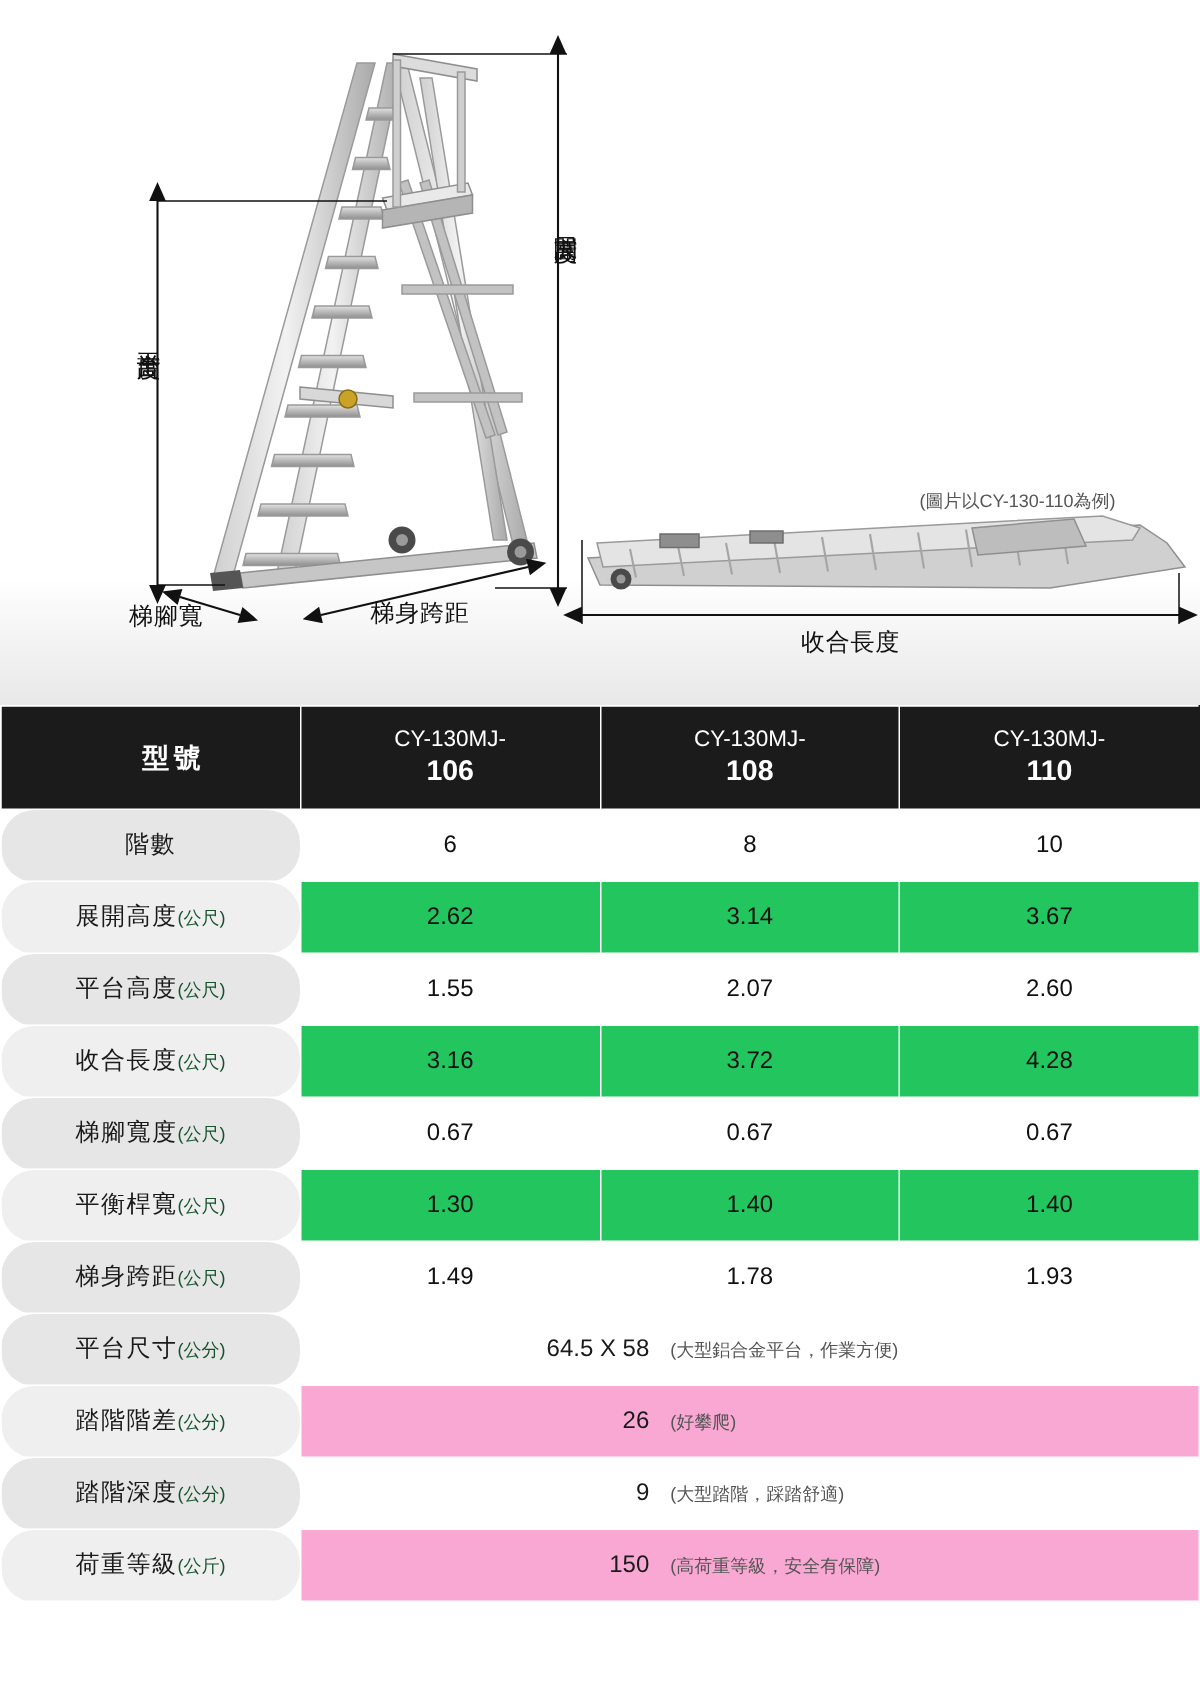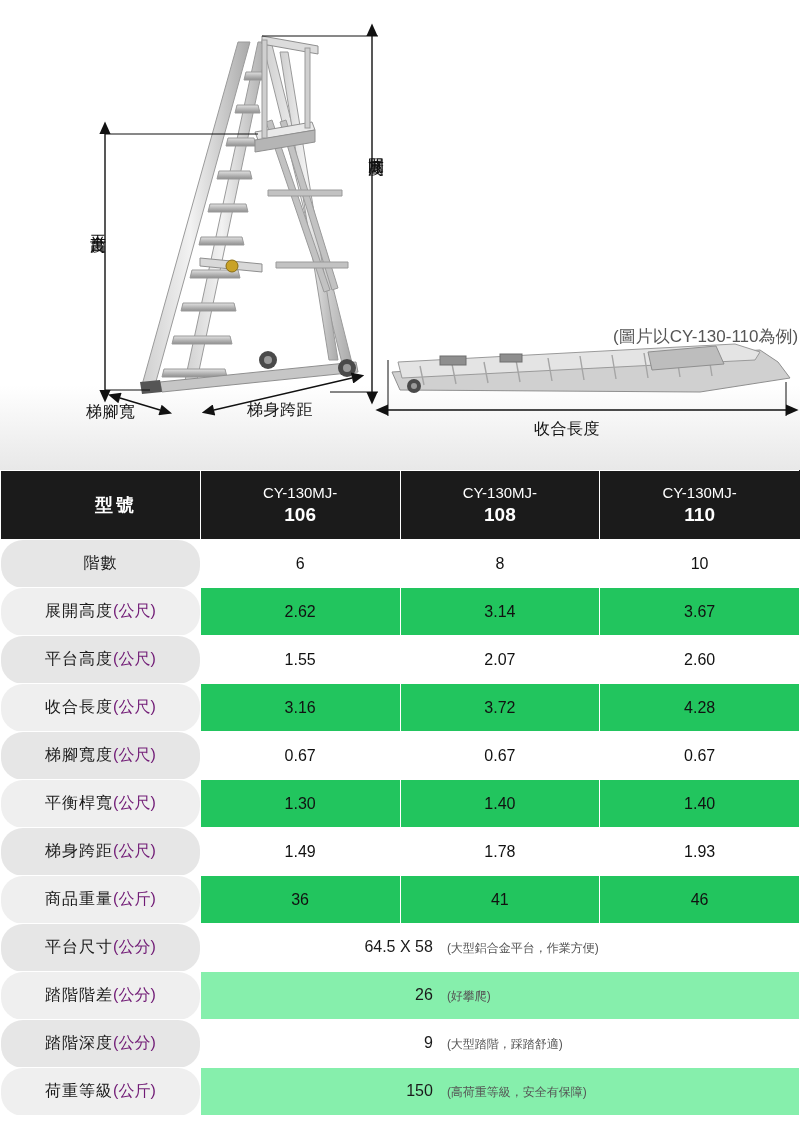--- a/index.html
+++ b/index.html
@@ -34,21 +34,21 @@
     font-size: 16px;
     color: #111;
     line-height: 1.05;
     letter-spacing: 0.5px;
   }
   .lbl-vert {
     writing-mode: vertical-rl;
     text-orientation: upright;
   }
   .lbl-small {
-    font-size: 17px;
+    font-size: 12px;
     color: #555;
     letter-spacing: 0;
   }
 
   #lbl-platform-height {
     left: 84px;
     top: 222px;
     width: 22px;
     text-align: center;
   }
@@ -117,39 +117,39 @@
 
   td.rowlabel {
     width: 202px;
     font-size: 16px;
     height: 47px;
     background: #e6e6e6;
     letter-spacing: 1px;
     border-radius: 22px;
   }
   td.rowlabel .unit {
-    font-size: 16px;
-    color: #701a75;
+    font-size: 12px;
+    color: #14532d;
     letter-spacing: 0;
   }
   tr.alt td.rowlabel { background: #efefef; }
 
   td.val {
     font-size: 16px;
     background: #ffffff;
     color: #111;
   }
   tr.alt td.val { background: #22c55e; }
 
   td.wide {
     font-size: 16px;
     background: #ffffff;
     text-align: center;
   }
-  tr.alt td.wide { background: #86efac; }
+  tr.alt td.wide { background: #f9a8d4; }
   td.wide .num { font-weight: normal; }
   td.wide .note {
     font-size: 12px;
     color: #555;
     margin-left: 8px;
     letter-spacing: 0;
   }
   .wide-inner {
     display: flex;
     justify-content: center;
@@ -348,26 +348,20 @@
       <td class="val">1.30</td>
       <td class="val">1.40</td>
       <td class="val">1.40</td>
     </tr>
     <tr>
       <td class="rowlabel"><span>梯身跨距</span><span class="unit">(公尺)</span></td>
       <td class="val">1.49</td>
       <td class="val">1.78</td>
       <td class="val">1.93</td>
     </tr>
-    <tr class="alt">
-      <td class="rowlabel"><span>商品重量</span><span class="unit">(公斤)</span></td>
-      <td class="val">36</td>
-      <td class="val">41</td>
-      <td class="val">46</td>
-    </tr>
 
     <tr>
       <td class="rowlabel"><span>平台尺寸</span><span class="unit">(公分)</span></td>
       <td class="wide" colspan="3">
         <div class="wide-inner">
           <span class="num">64.5 X 58</span>
           <span class="note">(大型鋁合金平台，作業方便)</span>
         </div>
       </td>
     </tr>

